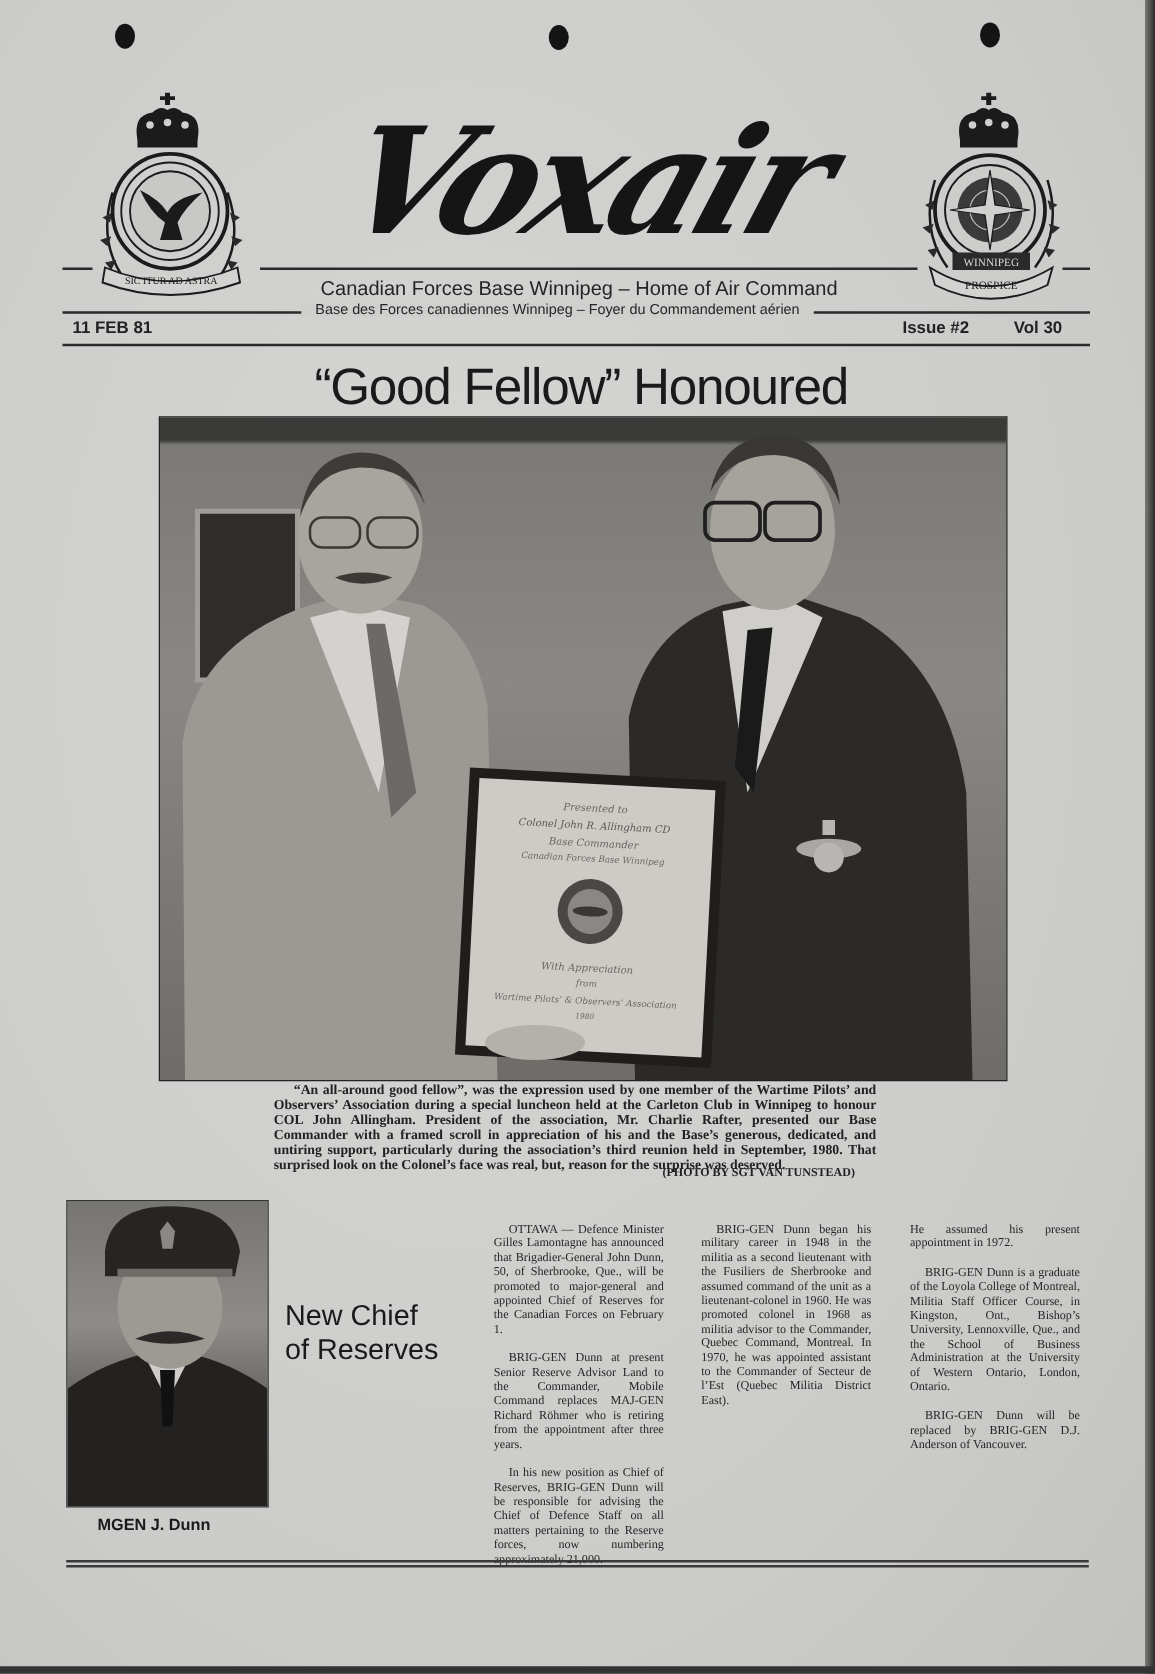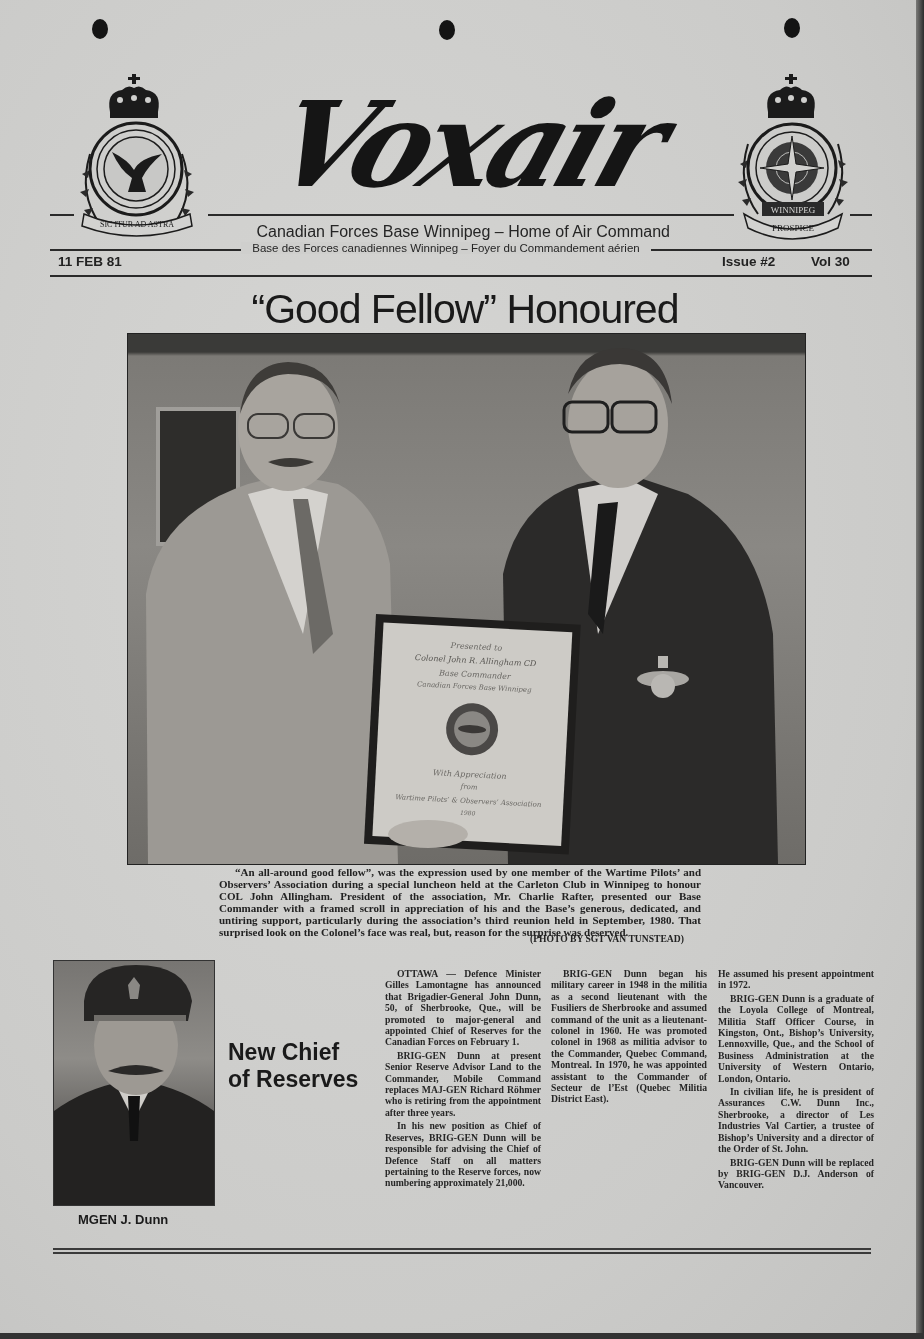--- a/index.html
+++ b/index.html
@@ -67,28 +67,28 @@
     position: absolute; left: 53px; top: 960px; width: 160px; height: 244px;
     background: linear-gradient(to bottom, #777572 0%, #8e8c88 40%, #6f6d6a 60%, #2e2d2c 100%);
     border: 1px solid #333; overflow: hidden;
   }
   .portrait-caption {
     position: absolute; left: 78px; top: 1212px;
     font-family: "Liberation Sans", sans-serif; font-weight: bold; font-size: 13px; color: #1a1a1a;
   }
   .article-title {
     position: absolute; left: 228px; top: 1039px; width: 150px;
-    font-family: "Liberation Sans", sans-serif; font-weight: bold; font-size: 23px;
+    font-family: "Liberation Sans", sans-serif; font-weight: normal; font-size: 23px;
     line-height: 27px; color: #1a1a1a;
   }
   .col {
     position: absolute; top: 966px; width: 160px;
     font-size: 9.7px; line-height: 11.4px; text-align: justify; color: #262626;
   }
-  .col p { margin: 2px; text-indent: 12px; font-weight: bold; }
+  .col p { margin: 12px; text-indent: 12px; }
   .col p.noindent { text-indent: 0; }
   .col p.gap { margin-top: 11px; }
   .footer-rule1 { position: absolute; left: 53px; top: 1248px; width: 818px; height: 2px; background: #3a3a3a; }
   .footer-rule2 { position: absolute; left: 53px; top: 1252px; width: 818px; height: 2px; background: #3a3a3a; }
   svg { display: block; }
 </style>
 </head>
 <body>
 
 <div class="page">
@@ -261,21 +261,20 @@
     <p>OTTAWA — Defence Minister Gilles Lamontagne has announced that Brigadier-General John Dunn, 50, of Sherbrooke, Que., will be promoted to major-general and appointed Chief of Reserves for the Canadian Forces on February 1.</p>
     <p>BRIG-GEN Dunn at present Senior Reserve Advisor Land to the Commander, Mobile Command replaces MAJ-GEN Richard Röhmer who is retiring from the appointment after three years.</p>
     <p>In his new position as Chief of Reserves, BRIG-GEN Dunn will be responsible for advising the Chief of Defence Staff on all matters pertaining to the Reserve forces, now numbering approximately 21,000.</p>
   </div>
   <div class="col" style="left:549px;">
     <p>BRIG-GEN Dunn began his military career in 1948 in the militia as a second lieutenant with the Fusiliers de Sherbrooke and assumed command of the unit as a lieutenant-colonel in 1960. He was promoted colonel in 1968 as militia advisor to the Commander, Quebec Command, Montreal. In 1970, he was appointed assistant to the Commander of Secteur de l’Est (Quebec Militia District East).</p>
   </div>
   <div class="col" style="left:716px;">
     <p class="noindent">He assumed his present appointment in 1972.</p>
     <p>BRIG-GEN Dunn is a graduate of the Loyola College of Montreal, Militia Staff Officer Course, in Kingston, Ont., Bishop’s University, Lennoxville, Que., and the School of Business Administration at the University of Western Ontario, London, Ontario.</p>
-    <p>In civilian life, he is president of Assurances C.W. Dunn Inc., Sherbrooke, a director of Les Industries Val Cartier, a trustee of Bishop’s University and a director of the Order of St. John.</p>
     <p>BRIG-GEN Dunn will be replaced by BRIG-GEN D.J. Anderson of Vancouver.</p>
   </div>
 
   <div class="footer-rule1"></div>
   <div class="footer-rule2"></div>
 </div>
 
 <div class="page-edge"></div>
 <div class="bottom-edge"></div>
 

